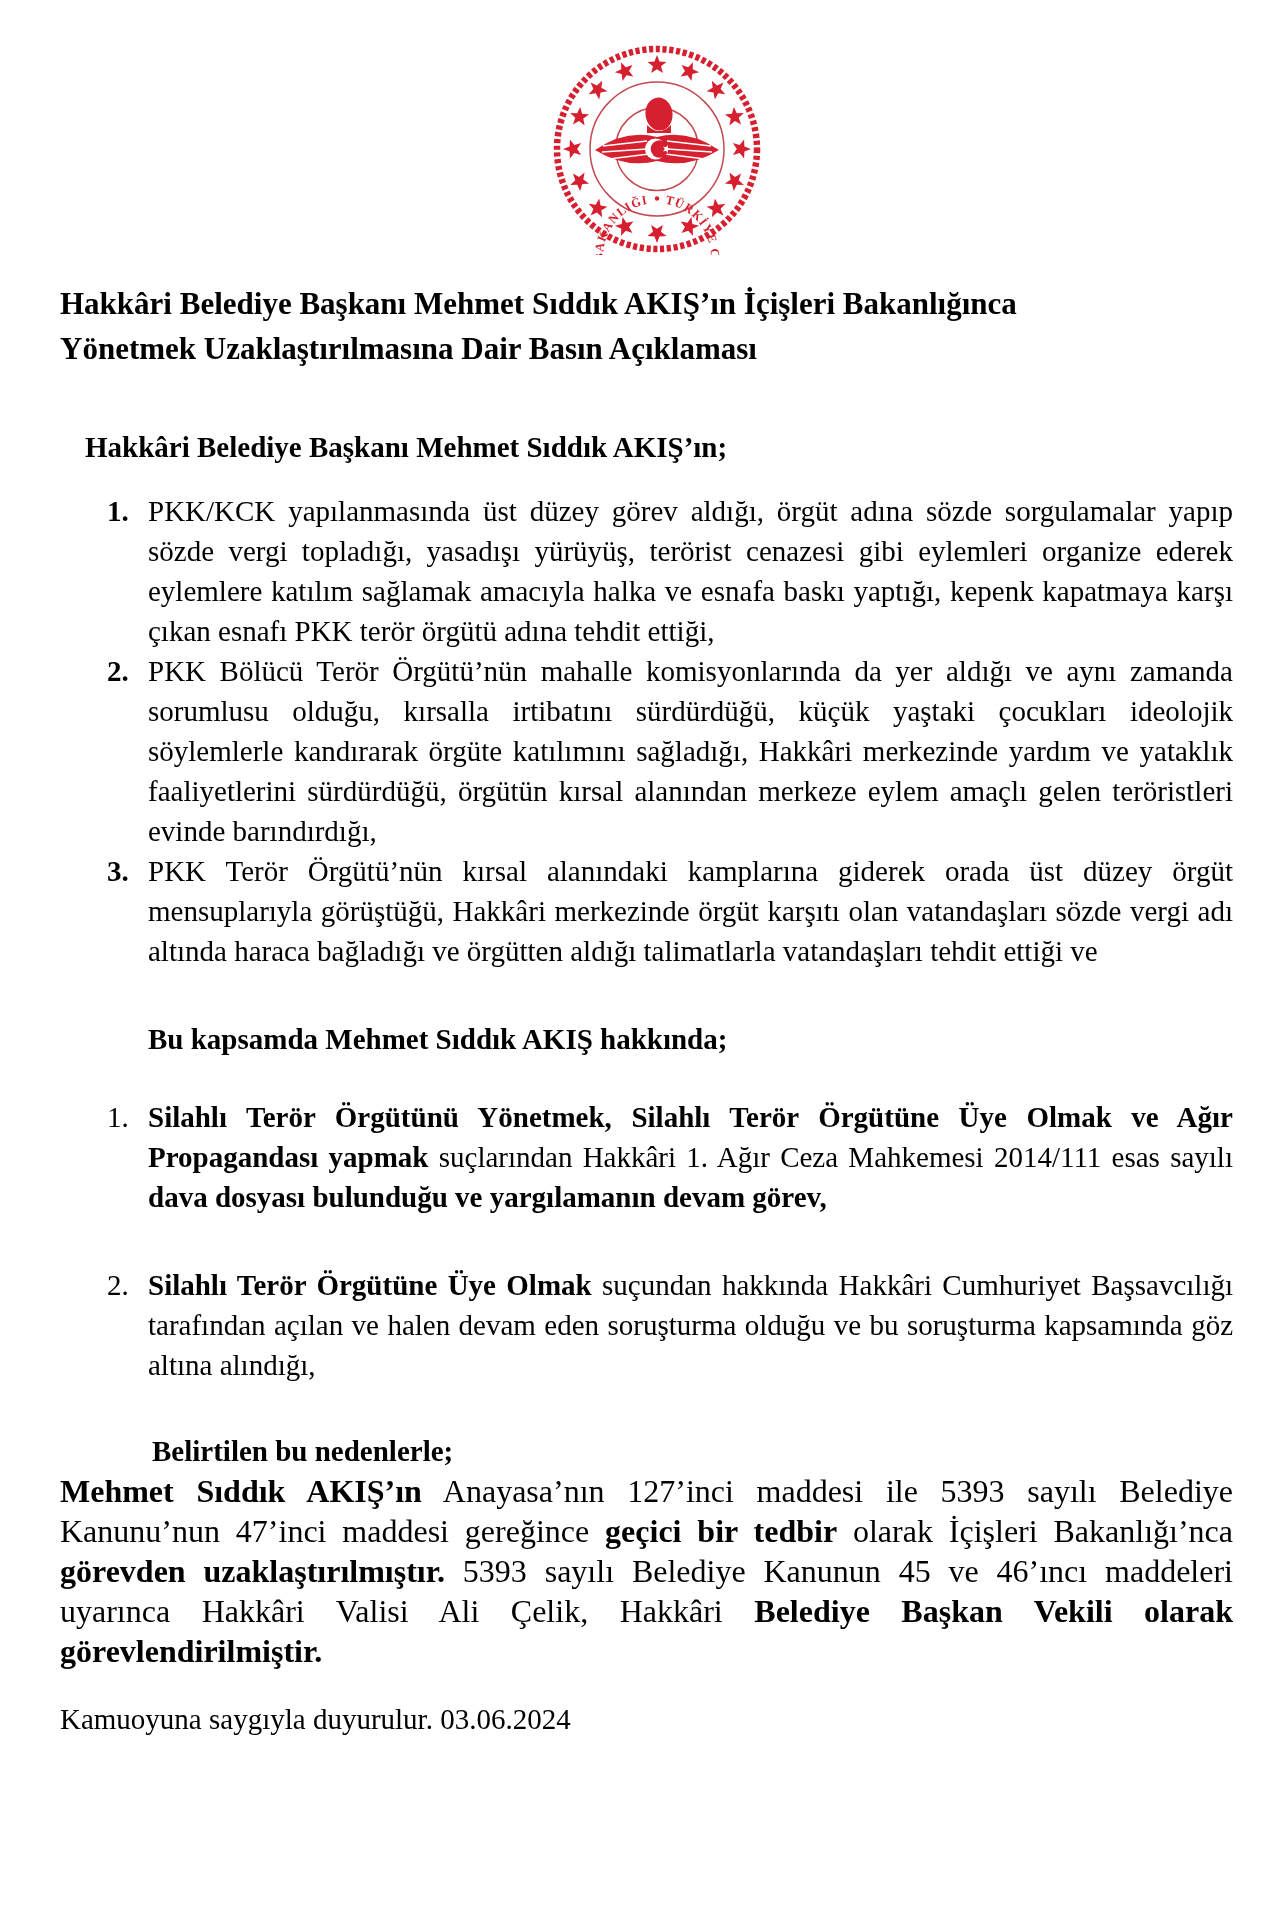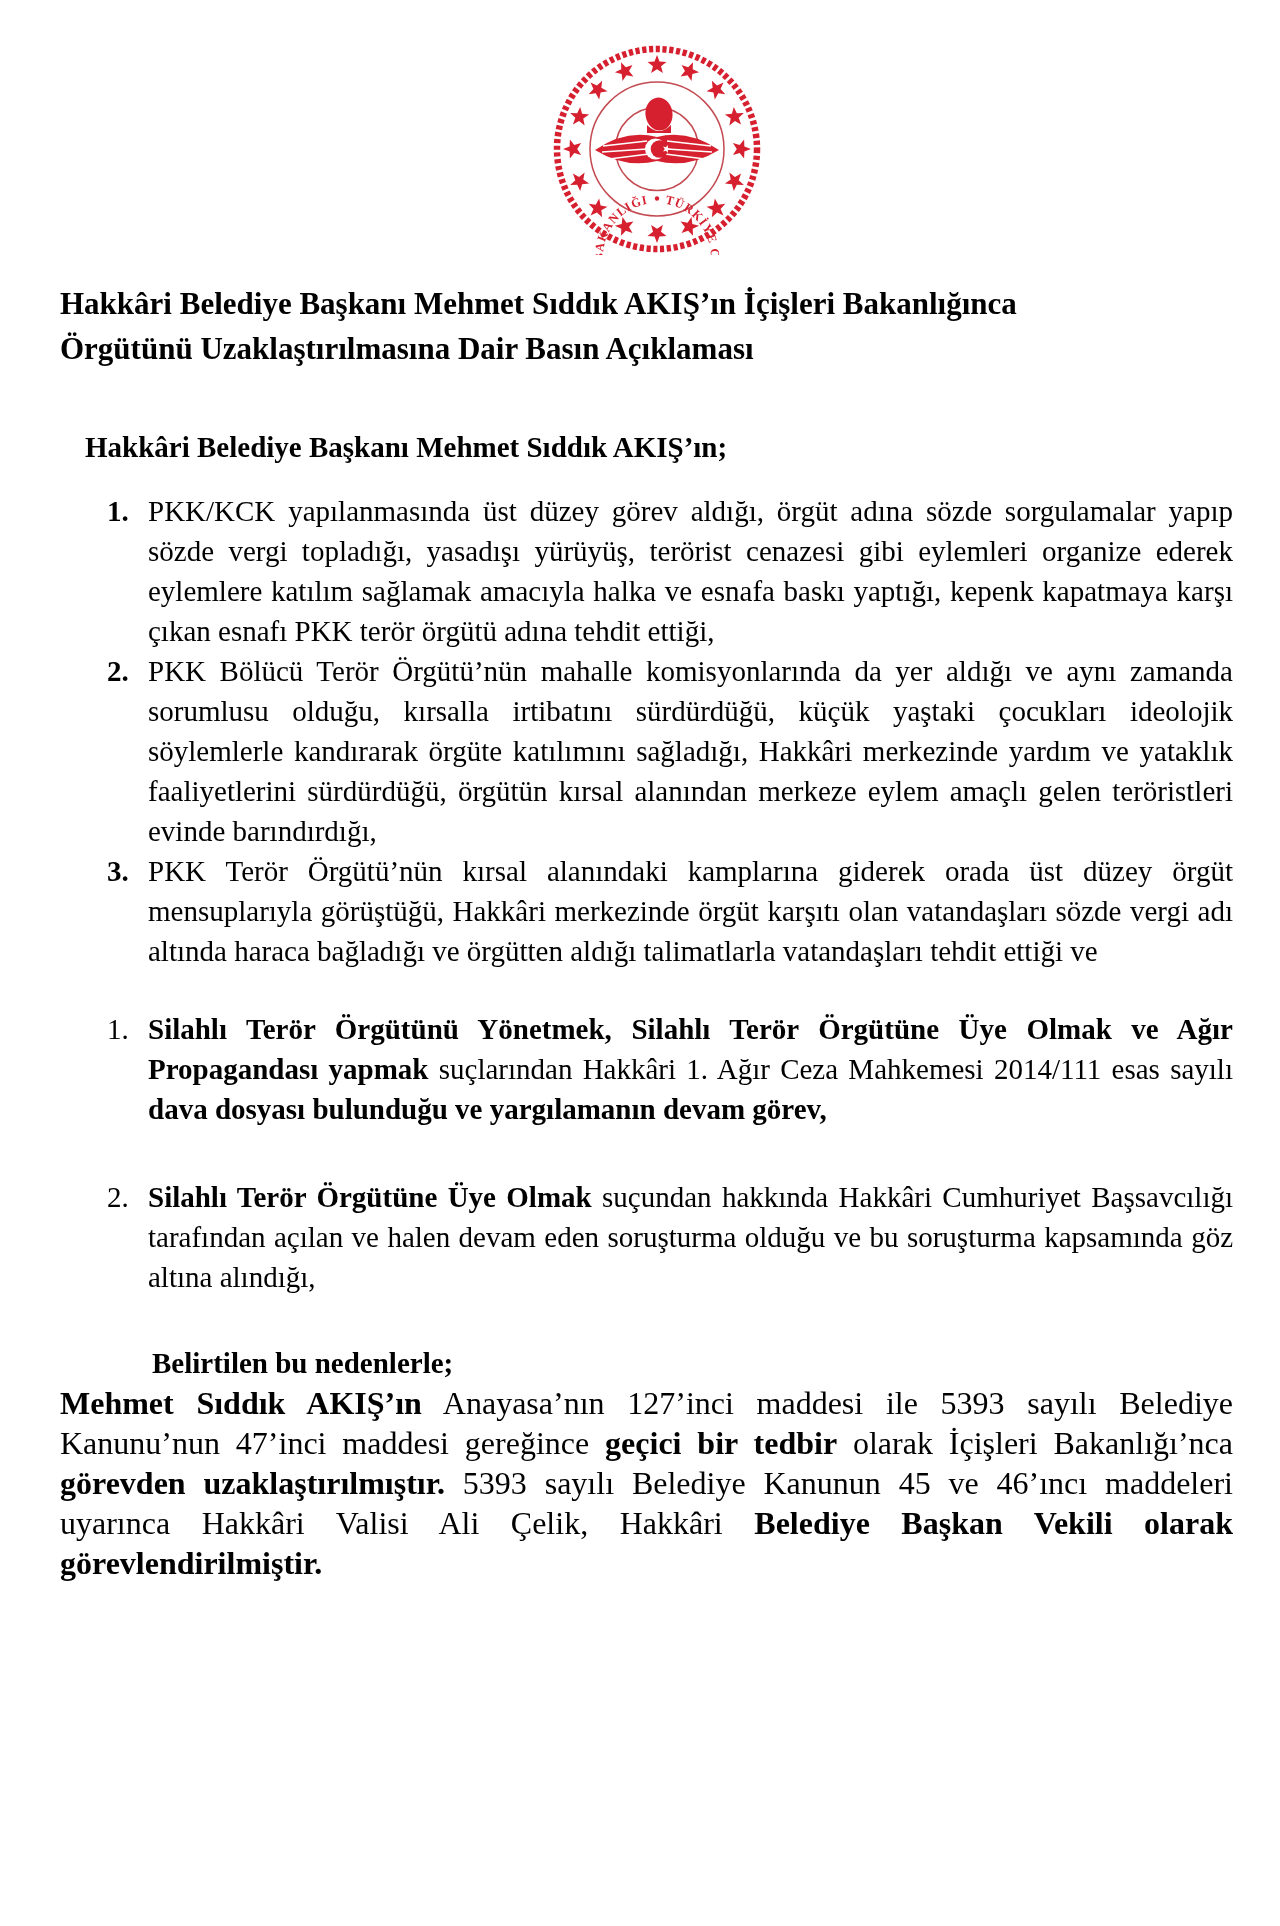--- a/index.html
+++ b/index.html
@@ -145,50 +145,52 @@
         </g>
         <circle cx="104.5" cy="106" r="10.5" fill="#ffffff"></circle>
         <circle cx="108.5" cy="106" r="8.8" fill="#D6202F"></circle>
         <use href="#st" fill="#ffffff" transform="translate(115.5,106) rotate(90) scale(0.42)"></use>
       </g>
     </svg>
   </div>
 
   <div class="doc-title">
     <div>Hakkâri Belediye Başkanı Mehmet Sıddık AKIŞ’ın İçişleri Bakanlığınca</div>
-    <div>Örgütünü Uzaklaştırılmasına Dair Basın Açıklaması</div>
+    <div>Yönetmek Uzaklaştırılmasına Dair Basın Açıklaması</div>
   </div>
 
   <div class="intro-heading">Hakkâri Belediye Başkanı Mehmet Sıddık AKIŞ’ın;</div>
 
   <div class="list-block">
     <div class="list-item">
       <span class="num num-bold">1.</span>
       <span>PKK/KCK yapılanmasında üst düzey görev aldığı, örgüt adına sözde sorgulamalar yapıp sözde vergi topladığı, yasadışı yürüyüş, terörist cenazesi gibi eylemleri organize ederek eylemlere katılım sağlamak amacıyla halka ve esnafa baskı yaptığı, kepenk kapatmaya karşı çıkan esnafı PKK terör örgütü adına tehdit ettiği,</span>
     </div>
     <div class="list-item">
       <span class="num num-bold">2.</span>
       <span>PKK Bölücü Terör Örgütü’nün mahalle komisyonlarında da yer aldığı ve aynı zamanda sorumlusu olduğu, kırsalla irtibatını sürdürdüğü, küçük yaştaki çocukları ideolojik söylemlerle kandırarak örgüte katılımını sağladığı, Hakkâri merkezinde yardım ve yataklık faaliyetlerini sürdürdüğü, örgütün kırsal alanından merkeze eylem amaçlı gelen teröristleri evinde barındırdığı,</span>
     </div>
     <div class="list-item">
       <span class="num num-bold">3.</span>
       <span>PKK Terör Örgütü’nün kırsal alanındaki kamplarına giderek orada üst düzey örgüt mensuplarıyla görüştüğü, Hakkâri merkezinde örgüt karşıtı olan vatandaşları sözde vergi adı altında haraca bağladığı ve örgütten aldığı talimatlarla vatandaşları tehdit ettiği ve</span>
     </div>
   </div>
 
+  <div class="section-heading">Bu kapsamda Mehmet Sıddık AKIŞ hakkında;</div>
 
   <div>
     <div class="list-item finding-1">
       <span class="num">1.</span>
       <span><span style="font-weight: bold;">Silahlı Terör Örgütünü Yönetmek, Silahlı Terör Örgütüne Üye Olmak ve Ağır Propagandası yapmak</span><span> suçlarından Hakkâri 1. Ağır Ceza Mahkemesi 2014/111 esas sayılı </span><span style="font-weight: bold;">dava dosyası bulunduğu ve yargılamanın devam görev,</span></span>
     </div>
     <div class="list-item finding-2">
       <span class="num">2.</span>
       <span><span style="font-weight: bold;">Silahlı Terör Örgütüne Üye Olmak</span><span> suçundan hakkında Hakkâri Cumhuriyet Başsavcılığı tarafından açılan ve halen devam eden soruşturma olduğu ve bu soruşturma kapsamında göz altına alındığı,</span></span>
     </div>
   </div>
 
   <div class="reasons-heading">Belirtilen bu nedenlerle;</div>
 
   <div class="closing-paragraph"><span style="font-weight: bold;">Mehmet Sıddık AKIŞ’ın</span><span> Anayasa’nın 127’inci maddesi ile 5393 sayılı Belediye Kanunu’nun 47’inci maddesi gereğince </span><span style="font-weight: bold;">geçici bir tedbir</span><span> olarak İçişleri Bakanlığı’nca </span><span style="font-weight: bold;">görevden uzaklaştırılmıştır.</span><span> 5393 sayılı Belediye Kanunun 45 ve 46’ıncı maddeleri uyarınca Hakkâri Valisi Ali Çelik, Hakkâri </span><span style="font-weight: bold;">Belediye Başkan Vekili olarak görevlendirilmiştir.</span></div>
 
+  <div class="footer-line">Kamuoyuna saygıyla duyurulur. 03.06.2024</div>
 
 </div>
 
 </body></html>

